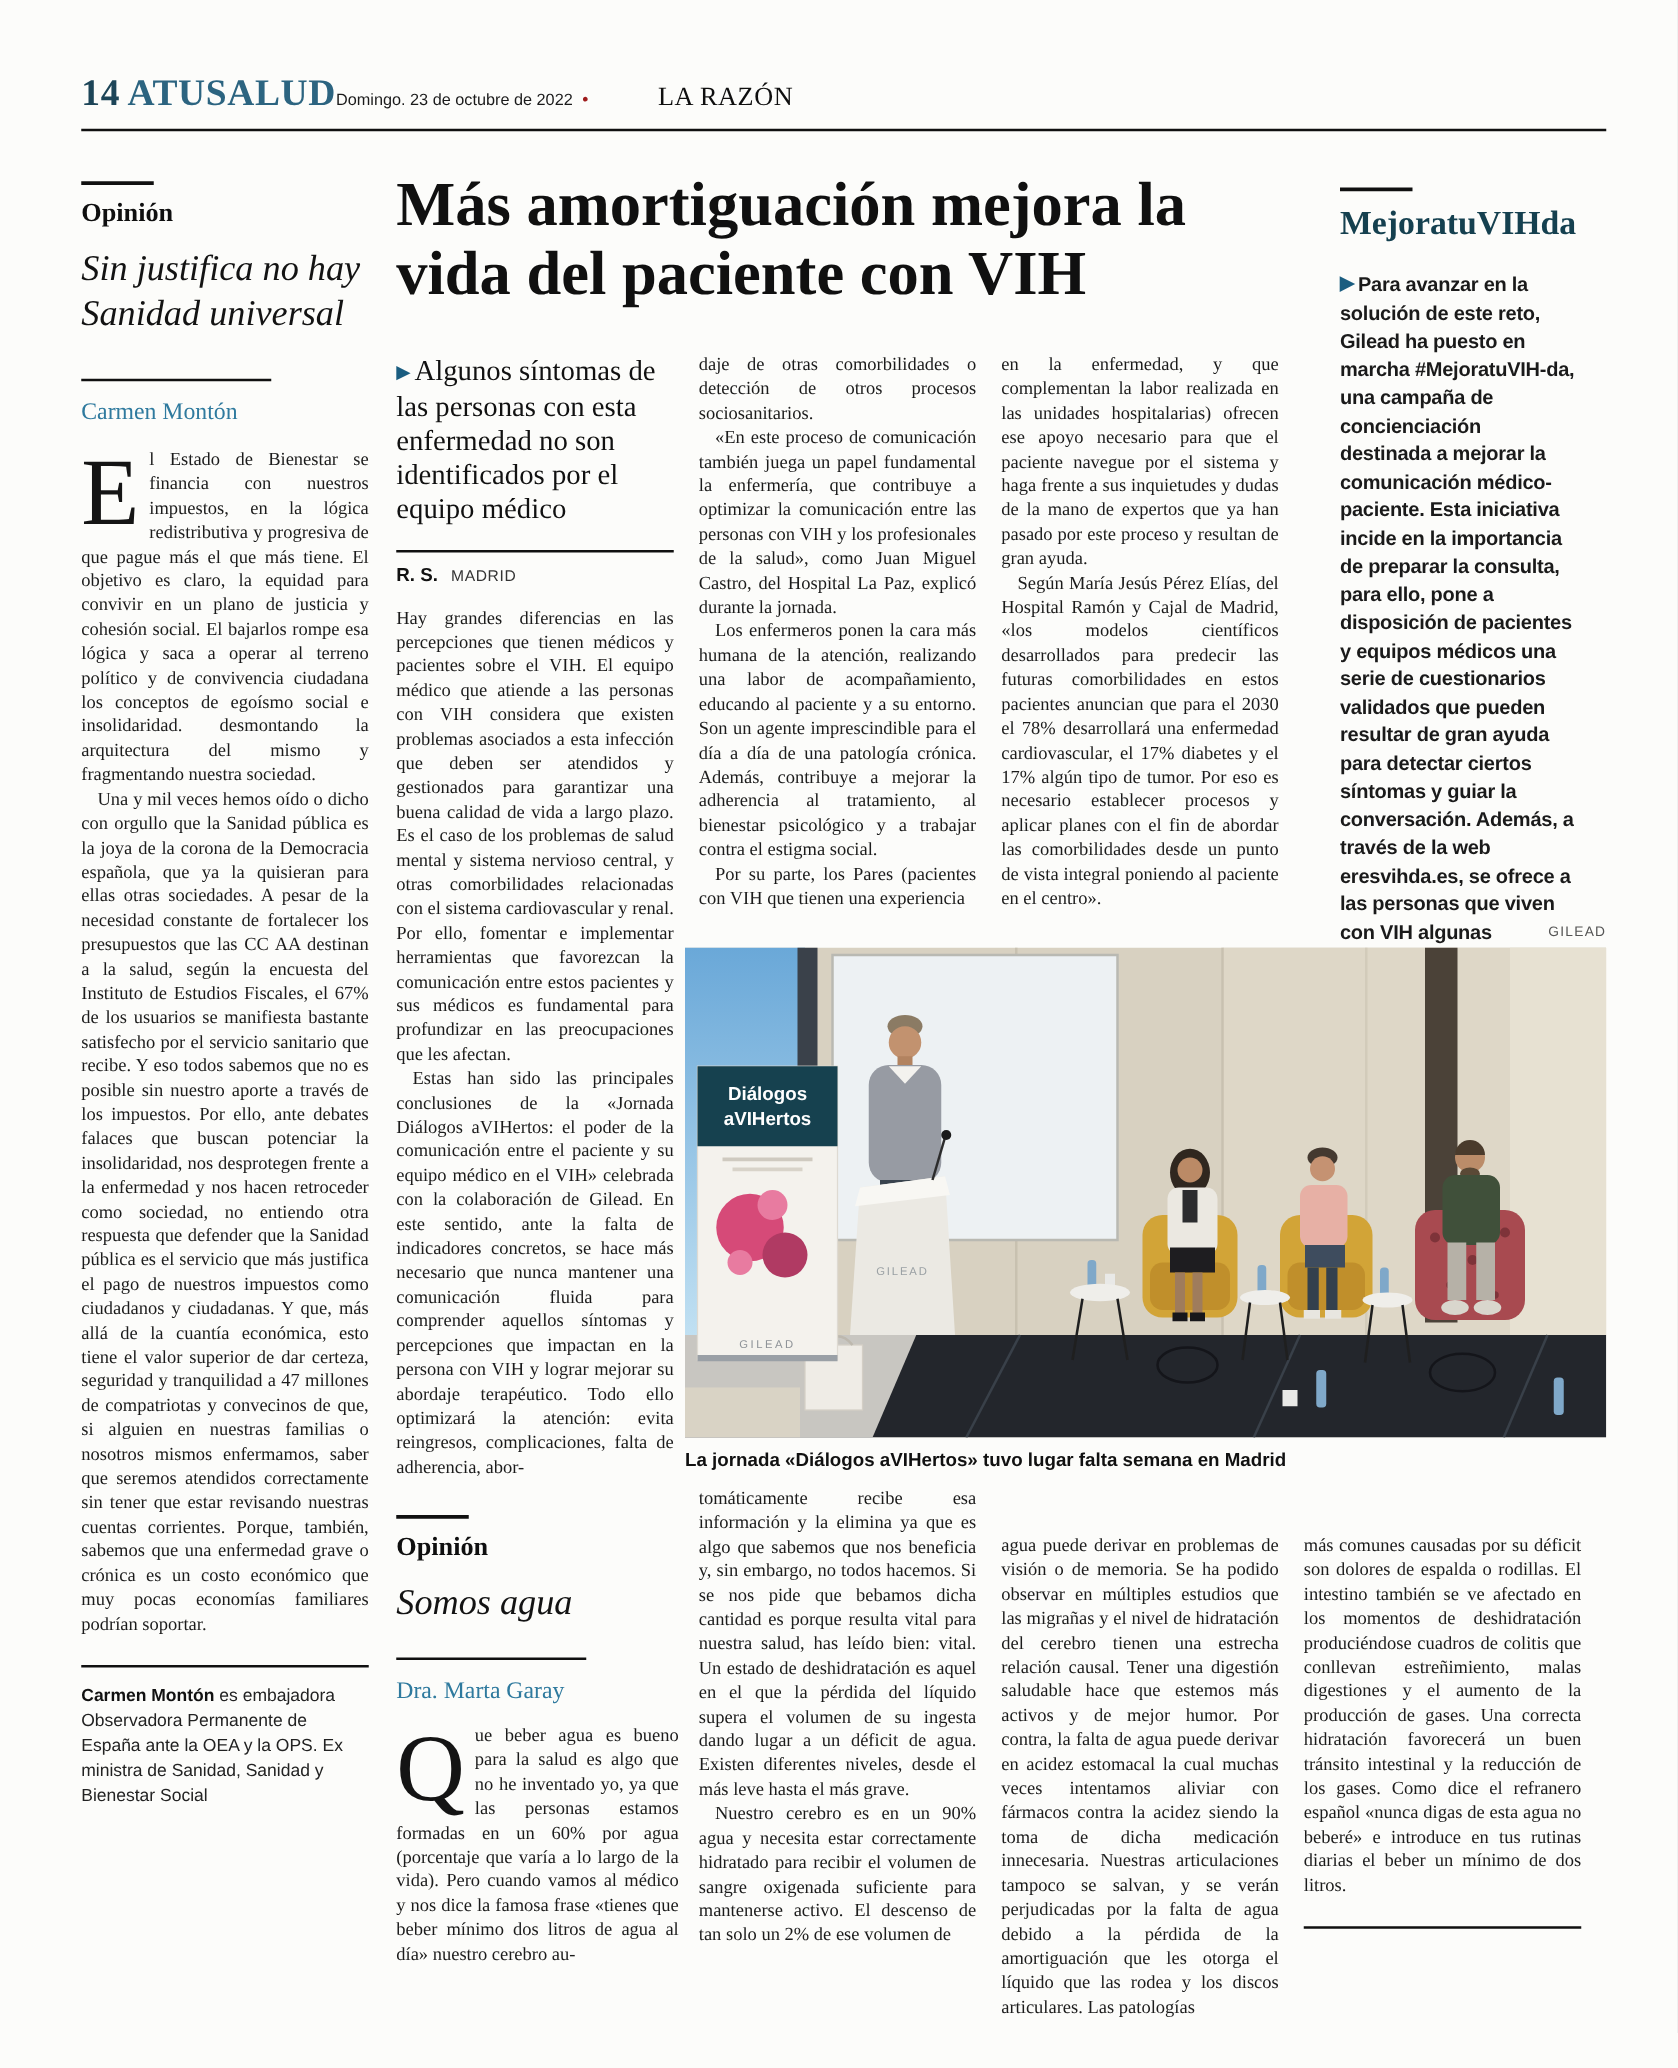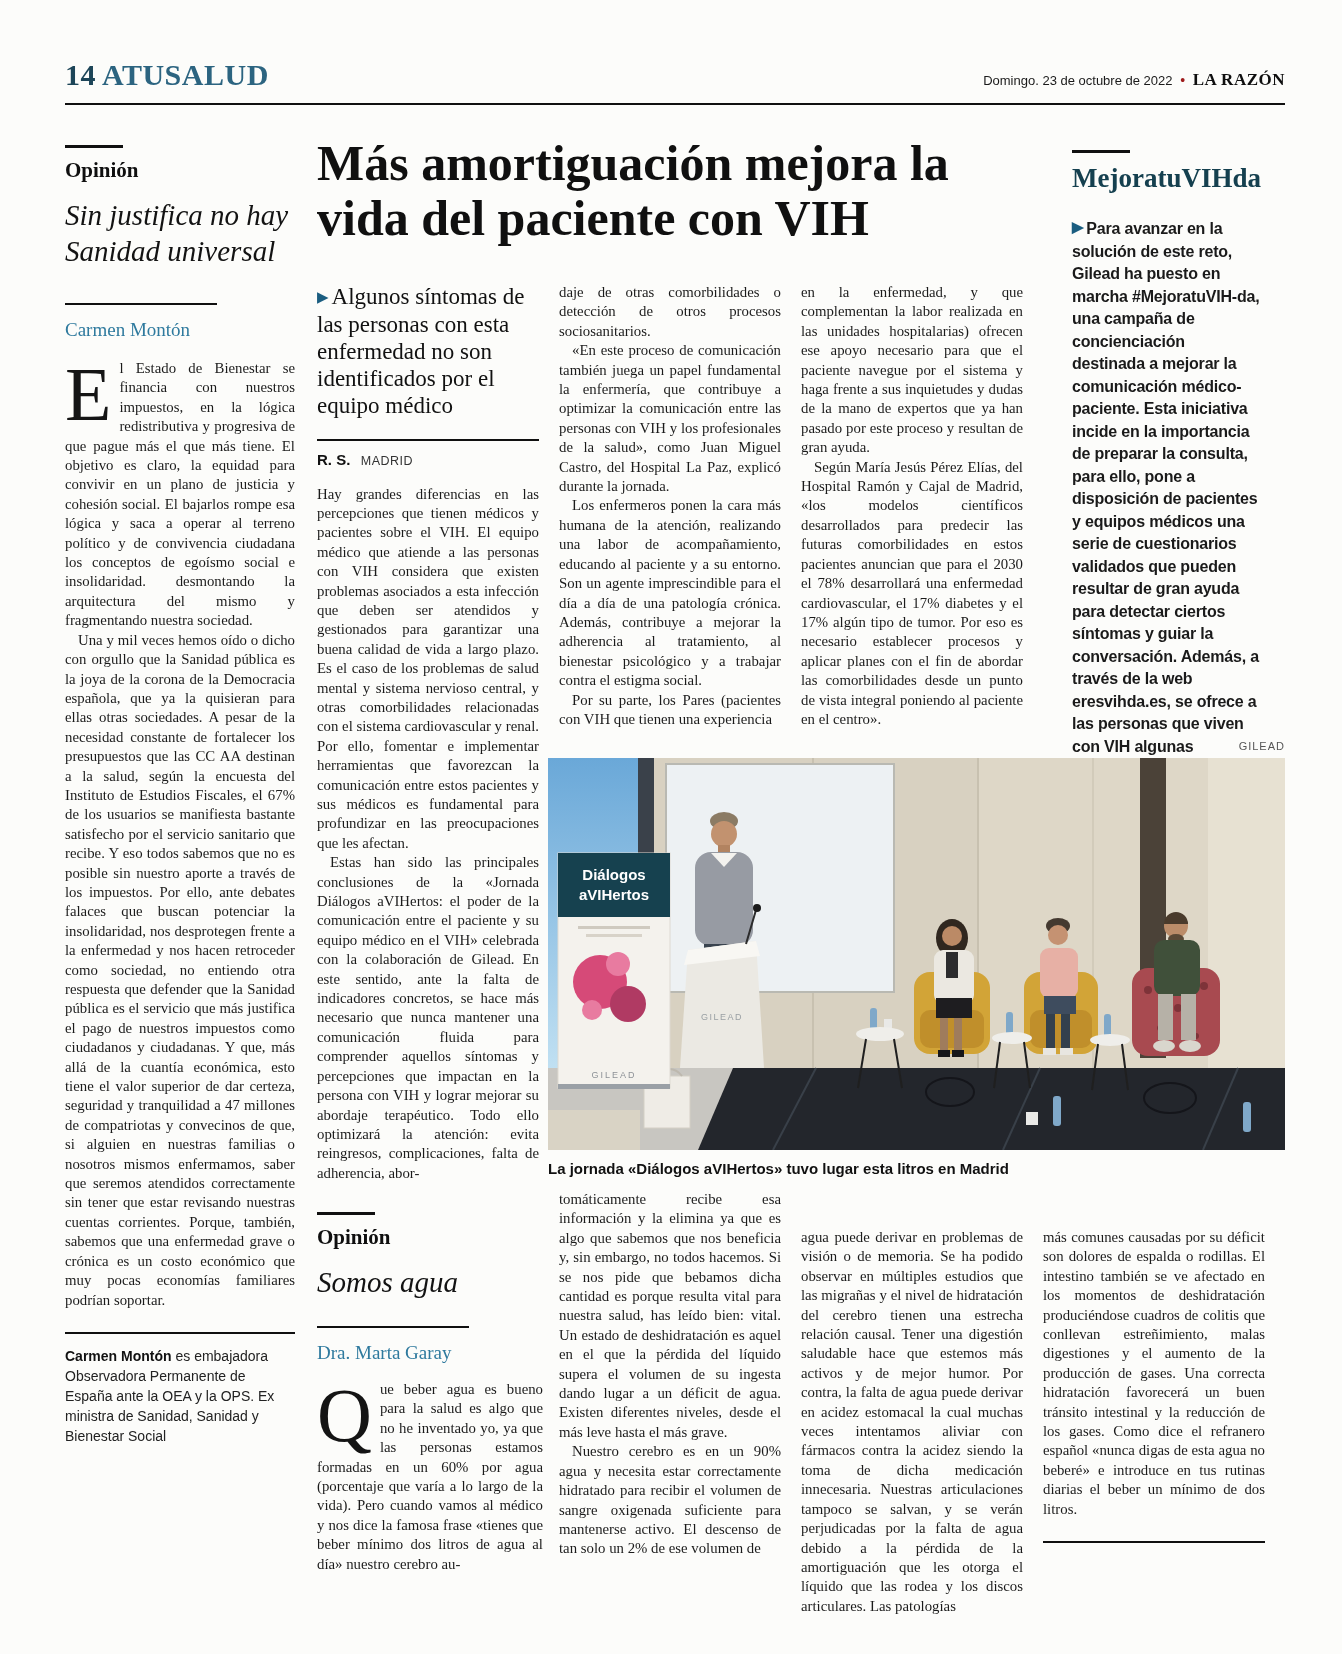--- a/index.html
+++ b/index.html
@@ -1,27 +1,27 @@
 <!DOCTYPE html>
 <html lang="es"><head>
 <meta charset="utf-8">
 <style>
   html,body{margin:0;padding:0;background:#e8e8e8;}
   .page{position:relative;width:1342px;height:1654px;background:#fcfcfa;margin:0 auto;
         font-family:"Liberation Serif",serif;color:#191919;overflow:hidden;}
   .abs{position:absolute;}
 
   
-  .masthead{left:65px;top:58px;width:1220px;display:flex;justify-content:space-between;align-items:baseline;gap:23px;}
+  .masthead{left:65px;top:58px;width:1220px;display:flex;justify-content:flex-start;align-items:baseline;}
   .m-left{font-weight:bold;font-size:30px;letter-spacing:.5px;}
   .m-num{color:#1d4558;margin-right:6px;}
   .m-sec{color:#2c6480;}
   .m-right{font-family:"Liberation Sans",sans-serif;font-size:13px;color:#1a1a1a;}
   .m-bullet{color:#9e1b1b;font-size:14px;margin:0 4px;}
-  .m-brand{font-family:"Liberation Serif",serif;font-weight:bold;font-size:17px;color:#0f0f0f;letter-spacing:.5px;}
+  .m-brand{font-family:"Liberation Serif",serif;font-weight:normal;font-size:21px;color:#0f0f0f;letter-spacing:.5px;margin-left:48px;}
   .masthead-rule{left:65px;top:103px;width:1220px;height:2px;background:#101010;}
 
   
   .kicker-rule{width:58px;height:3px;background:#101010;margin-bottom:10px;}
   .author-rule{width:152px;height:2px;background:#101010;}
   .full-rule{width:100%;height:2px;background:#101010;}
   .thin-rule{width:100%;height:1.5px;background:#101010;}
 
   .kicker{font-weight:bold;font-size:21px;color:#0f0f0f;margin:0 0 14px;}
   .op-title{font-style:italic;font-size:29px;line-height:36px;color:#131313;margin:0 0 34px;}
@@ -272,21 +272,21 @@
       </g>
 
       <ellipse cx="402" cy="334" rx="24" ry="14" fill="none" stroke="#14151a" stroke-width="2"></ellipse>
       <ellipse cx="622" cy="340" rx="26" ry="15" fill="none" stroke="#14151a" stroke-width="2"></ellipse>
       <rect x="505" y="338" width="8" height="30" rx="3" fill="#7fa8c9"></rect>
       <rect x="695" y="344" width="8" height="30" rx="3" fill="#7fa8c9"></rect>
       <rect x="478" y="354" width="12" height="13" fill="#e9e9e7"></rect>
     </svg>
   </div>
 
-  <div class="abs caption">La jornada «Diálogos aVIHertos» tuvo lugar esta litros en Madrid</div>
+  <div class="abs caption">La jornada «Diálogos aVIHertos» tuvo lugar falta semana en Madrid</div>
 
   <div class="abs bcol bcol1">
     <div class="kicker-rule"></div>
     <div class="kicker">Opinión</div>
     <div class="op-title">Somos agua</div>
     <div class="author-rule" style="margin-top:26px;"></div>
     <div class="op-author">Dra. Marta Garay</div>
     <div class="flow dropcap">
         <p>Que beber agua es bueno para la salud es algo que no he inventado yo, ya que las personas estamos formadas en un 60% por agua (porcentaje que varía a lo largo de la vida). Pero cuando vamos al médico y nos dice la famosa frase «tienes que beber mínimo dos litros de agua al día» nuestro cerebro au-</p>
       </div>

